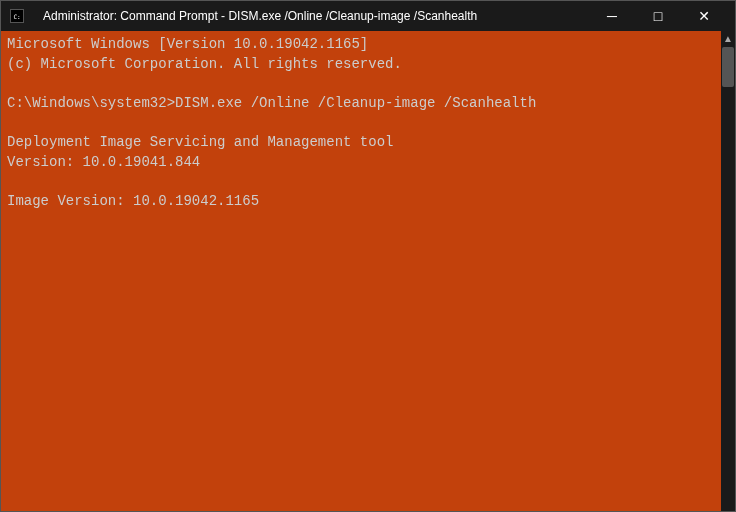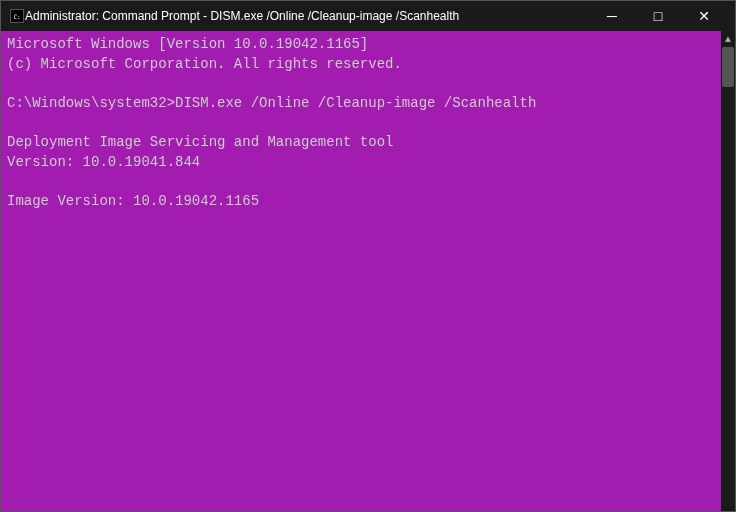--- a/index.html
+++ b/index.html
@@ -33,21 +33,21 @@
       display: flex;
       align-items: center;
       justify-content: space-between;
       padding: 0 8px;
       flex-shrink: 0;
     }
 
     .title-bar-left {
       display: flex;
       align-items: center;
-      gap: 0;
+      gap: 18px;
     }
 
     .title-bar-icon {
       width: 16px;
       height: 16px;
       display: flex;
       align-items: center;
       justify-content: center;
     }
 
@@ -90,21 +90,21 @@
       font-size: 14px;
       cursor: pointer;
       display: flex;
       align-items: center;
       justify-content: center;
       transition: background 0.1s;
     }
 
     .content-area {
       flex: 1;
-      background: #a21caf;
+      background: #c2410c;
       display: flex;
       overflow: hidden;
     }
 
     .terminal-output {
       flex: 1;
       padding: 4px 6px;
       color: #cccccc;
       font-family: 'Consolas', 'Courier New', monospace;
       font-size: 14px;

